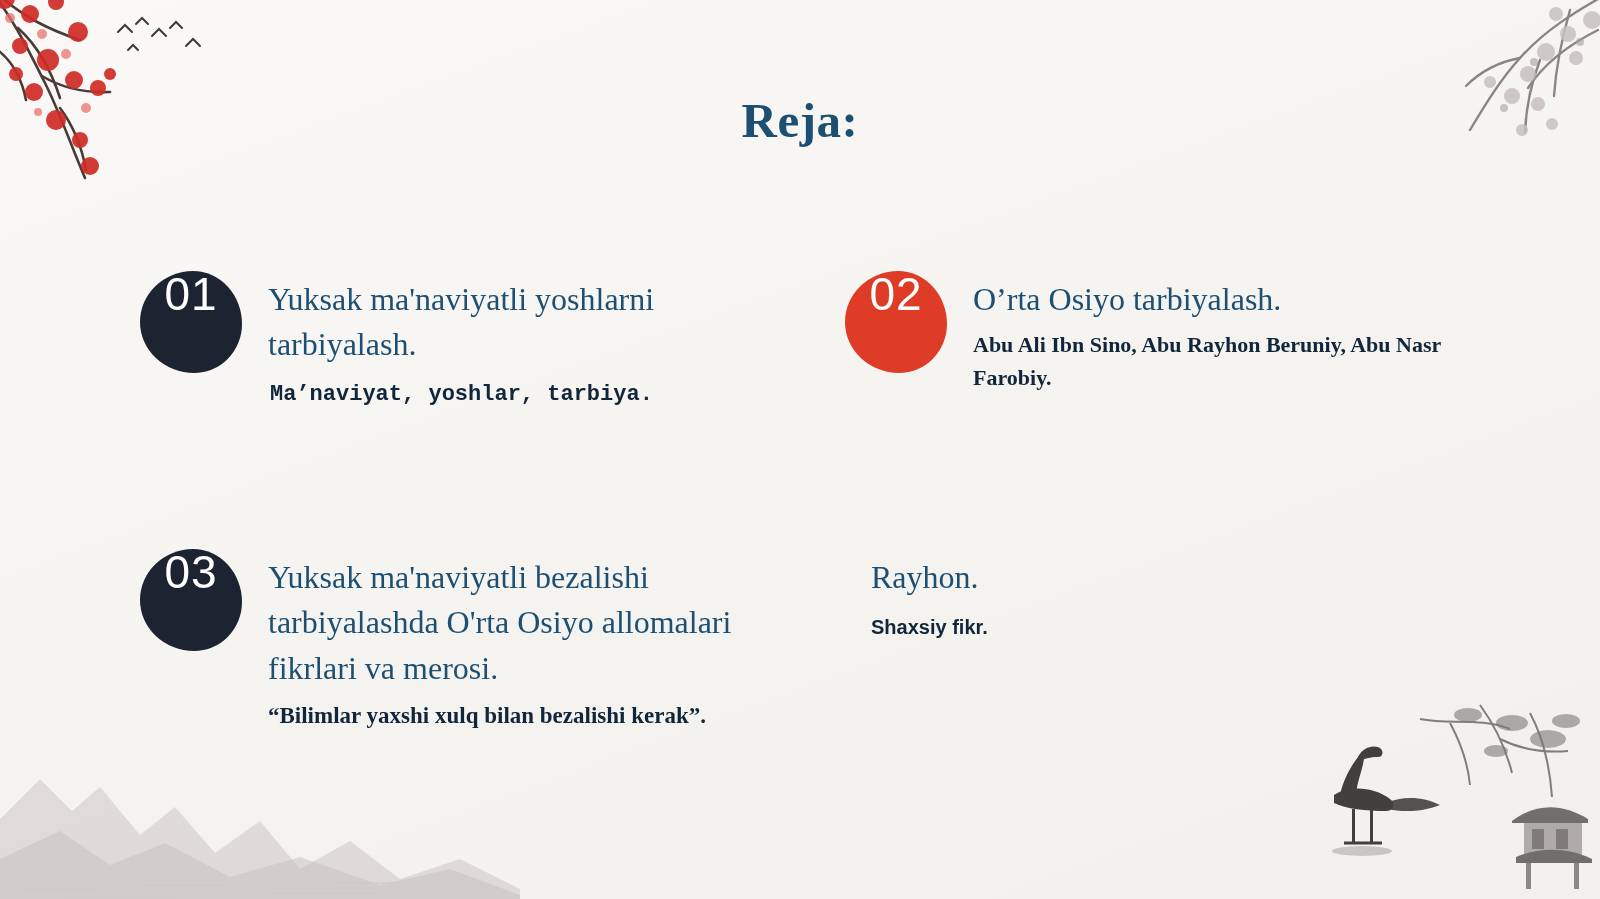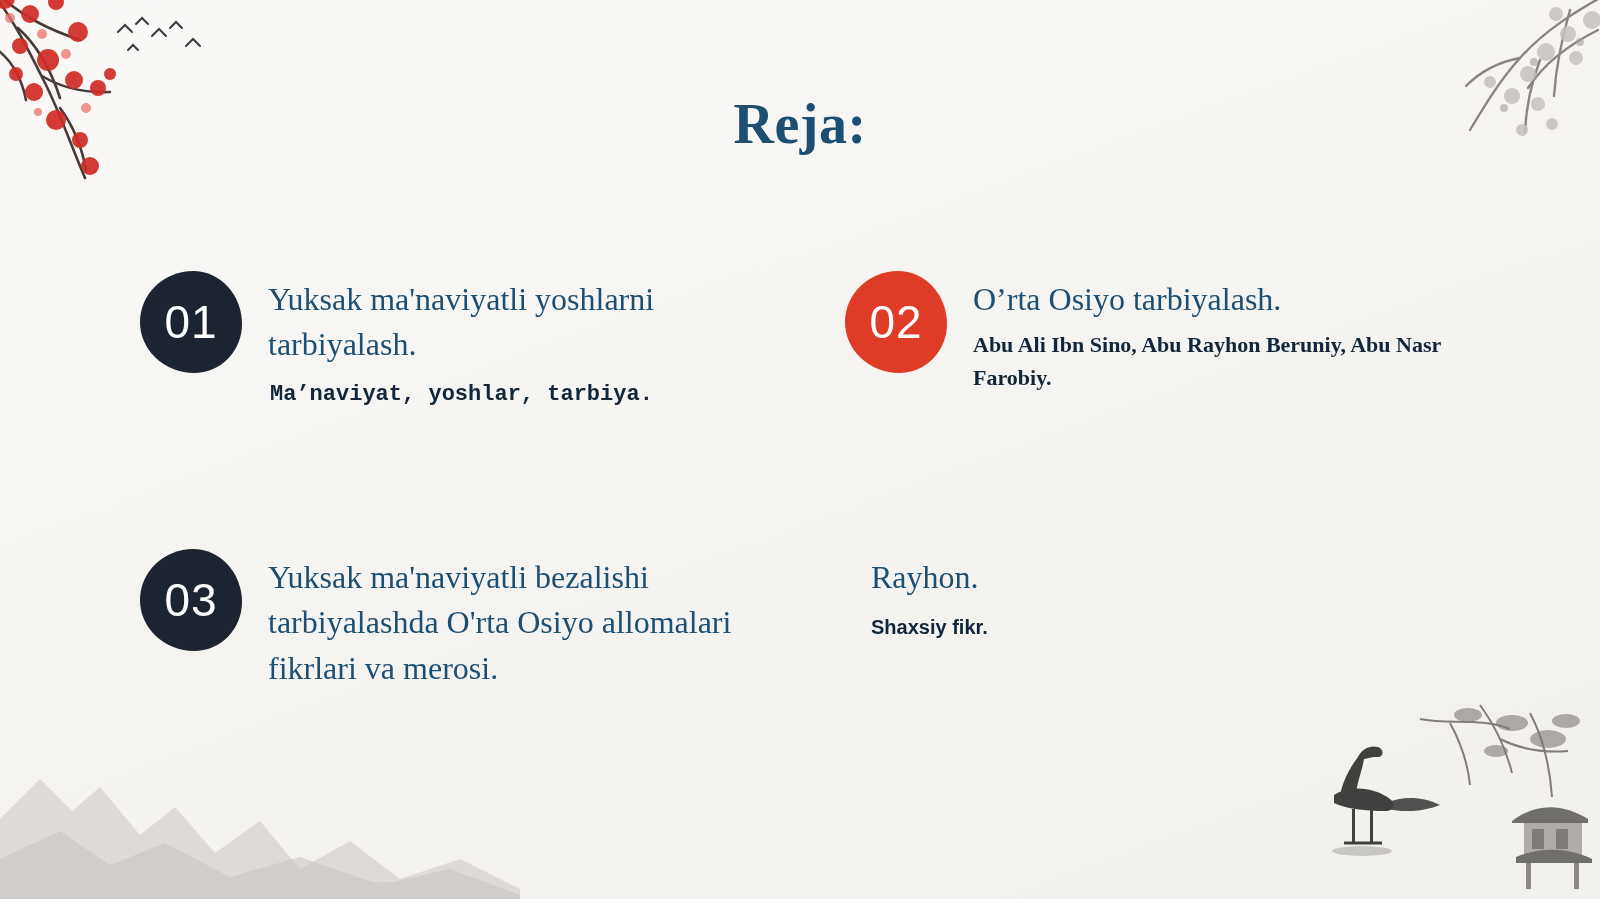--- a/index.html
+++ b/index.html
@@ -31,21 +31,21 @@
   .deco-bl { left: 0px; bottom: 0px; width: 520px; height: 150px; opacity: .7; }
   .deco-br { right: 0px; bottom: 0px; width: 300px; height: 200px; opacity: .9; }
 
   
   .title {
     position: absolute;
     top: 92px;
     left: 0;
     width: 100%;
     text-align: center;
-    font-size: 56px;
+    font-size: 49px;
     font-weight: bold;
     color: #1c4f72;
     letter-spacing: .5px;
     font-family: "Liberation Serif", serif;
   }
 
   
   .grid {
     position: absolute;
     top: 255px;
@@ -63,21 +63,20 @@
   .item-3 { left: 140px; top: 288px; width: 660px; }
   .item-4 { left: 845px; top: 288px; width: 640px; }
 
   .badge {
     position: relative;
     width: 102px;
     height: 102px;
     flex: 0 0 102px;
     margin-top: 6px;
     display: flex;
-    align-items: center;
     justify-content: center;
   }
   .badge .blob {
     position: absolute;
     inset: 0;
     border-radius: 52% 48% 47% 53% / 50% 52% 48% 50%;
   }
   .badge.dark .blob { background: #1b2430; }
   .badge.red  .blob { background: #df3c28; }
   .badge .num {
@@ -296,15 +295,16 @@
       </div>
     </div>
 
     <div class="item item-4">
       <div class="texts">
         <div class="heading">Rayhon.</div>
         <div class="sub sans">Shaxsiy fikr.</div>
       </div>
     </div>
 
+    <div class="quote">“Bilimlar yaxshi xulq bilan bezalishi kerak”.</div>
   </div>
 
 </div>
 
 </body></html>

